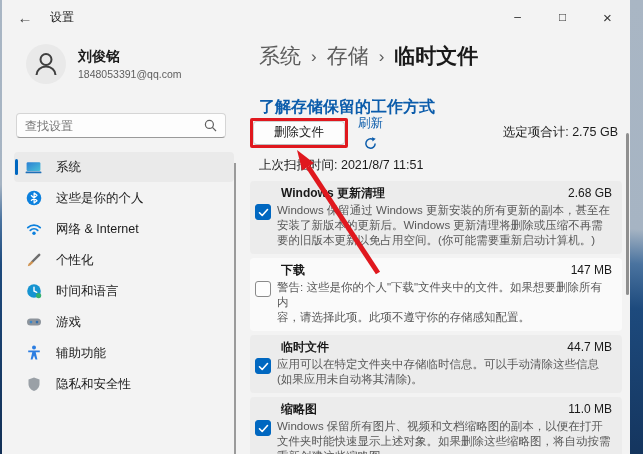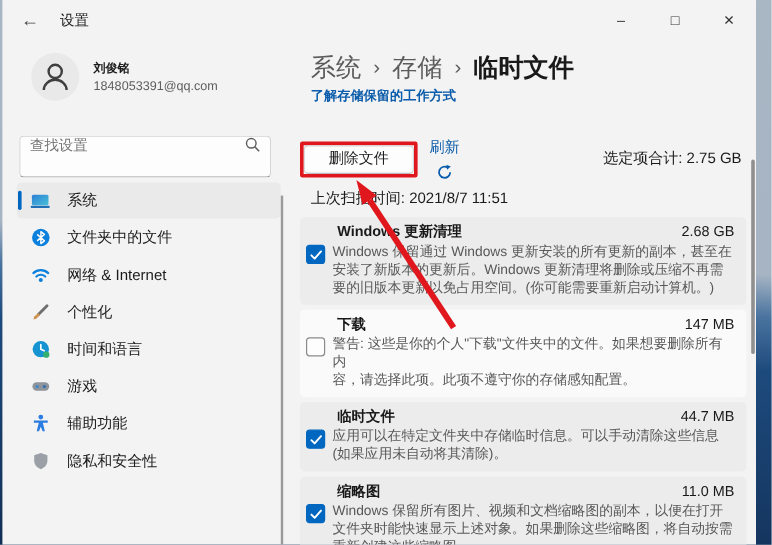--- a/index.html
+++ b/index.html
@@ -17,39 +17,39 @@
   .titlebar { position:absolute; left:0; top:0; width:100%; height:34px; display:flex; align-items:center; }
   .back-btn { width:34px; height:26px; margin-left:6px; display:flex; align-items:center; justify-content:center; font-size:15px; color:#444; }
   .app-title { font-size:12px; margin-left:8px; color:#1b1b1b; }
   .win-controls { margin-left:auto; display:flex; height:100%; }
   .win-btn { width:45px; height:100%; display:flex; align-items:center; justify-content:center; font-size:12px; color:#333; }
   .win-btn.close { font-size:15px; }
   
   .sidebar { position:absolute; left:12px; top:36px; width:220px; height:418px; }
   .profile { position:absolute; left:12px; top:8px; display:flex; align-items:center; gap:12px; }
   .avatar { width:40px; height:40px; border-radius:50%; background:#e9e9e9; display:flex; align-items:center; justify-content:center; }
-  .profile-name { font-size:10px; font-weight:700; color:#1b1b1b; }
+  .profile-name { font-size:14px; font-weight:700; color:#1b1b1b; }
   .profile-email { font-size:10.5px; color:#5e5e5e; margin-top:2px; }
-  .searchbox { position:absolute; left:2px; top:77px; width:210px; height:35px; background:#fdfdfd;
-    border:1px solid #d5d5d5; border-bottom-color:#9a9a9a; border-radius:4px; display:flex; align-items:flex-start; padding:0 8px; }
+  .searchbox { position:absolute; left:2px; top:77px; width:210px; height:25px; background:#fdfdfd;
+    border:1px solid #d5d5d5; border-bottom-color:#9a9a9a; border-radius:4px; display:flex; align-items:center; padding:0 8px; }
   .searchbox input { border:none; outline:none; background:transparent; flex:1; font-size:12px; color:#1b1b1b; font-family:inherit; }
   .searchbox input::placeholder { color:#767676; }
   .nav { position:absolute; left:0; top:116px; width:220px; }
   .nav-item { position:relative; height:30px; margin-bottom:1px; display:flex; align-items:center; gap:14px; padding-left:11px; border-radius:4px; font-size:12.5px; color:#1b1b1b; }
   .nav-item .nicon { width:17px; height:17px; flex:0 0 17px; display:flex; align-items:center; justify-content:center; }
   .nav-item.selected { background:#eaeaea; }
   .nav-item.selected::before { content:""; position:absolute; left:1px; top:7px; width:3px; height:16px; border-radius:2px; background:#0067c0; }
   .side-scrollbar { position:absolute; left:232px; top:163px; width:2px; height:291px; background:#9a9a9a; }
   
   .main { position:absolute; left:244px; top:36px; width:376px; height:418px; }
   .breadcrumb { position:absolute; left:13px; top:6px; font-size:21px; display:flex; align-items:center; gap:10px; }
   .crumb { color:#5c5c5c; }
   .crumb-sep { color:#5c5c5c; font-size:17px; padding-top:2px; }
   .crumb.active { color:#191919; font-weight:700; }
-  .learn-link { position:absolute; left:13px; top:36px; font-size:11px; font-weight:700; color:#0b5cab; }
+  .learn-link { position:absolute; left:13px; top:61px; font-size:16px; font-weight:700; color:#0b5cab; }
   .toolbar { position:absolute; left:4px; top:79px; right:4px; display:flex; align-items:center; }
   .anno-box { border:3px solid #e0181e; border-radius:2px; }
   .delete-btn { height:24px; padding:0 20px; background:#fdfdfd; border:1px solid #d2d2d2; border-bottom-color:#bdbdbd; border-radius:4px; font-size:12.5px; color:#1b1b1b; font-family:inherit; }
   .refresh-btn { margin-left:10px; display:flex; align-items:center; gap:5px; font-size:12.5px; color:#0b5cab;flex-direction:column; }
   .selected-total { margin-left:auto; font-size:12.5px; color:#1b1b1b; }
   .last-scan { position:absolute; left:13px; top:121px; font-size:12.5px; color:#1b1b1b; }
   .cards { position:absolute; left:4px; top:145px; width:372px; display:flex; flex-direction:column; gap:4px; }
   .card { position:relative; background:#ececec; border-radius:4px; padding:5px 10px 6px 5px; }
   .card.plain { background:#fafafa; }
   .card-title { margin-left:26px; font-size:12px; font-weight:700; line-height:15px; color:#191919; }
@@ -125,21 +125,21 @@
         </span>
         <span>系统</span>
       </div>
       <div class="nav-item">
         <span class="nicon">
           <svg width="16" height="16" viewBox="0 0 16 16">
               <circle cx="8" cy="8" r="7.3" fill="#0c80dd"></circle>
           <path d="M5 5.3 L11 10.7 L8.1 13 L8.1 3 L11 5.3 L5 10.7" fill="none" stroke="#fff" stroke-width="1.2" stroke-linejoin="round"></path>
             </svg>
         </span>
-        <span>文件夹中的文件</span>
+        <span>这些是你的个人</span>
       </div>
       <div class="nav-item">
         <span class="nicon">
           <svg width="16" height="16" viewBox="0 0 16 16">
           <path d="M1.8 6.6 A9 9 0 0 1 14.2 6.6" fill="none" stroke="#0c80dd" stroke-width="1.8" stroke-linecap="round"></path>
           <path d="M4.3 9.4 A5.4 5.4 0 0 1 11.7 9.4" fill="none" stroke="#0c80dd" stroke-width="1.8" stroke-linecap="round"></path>
           <circle cx="8" cy="12.3" r="1.7" fill="#0c80dd"></circle>
             </svg>
         </span>
         <span>网络 &amp; Internet</span>

